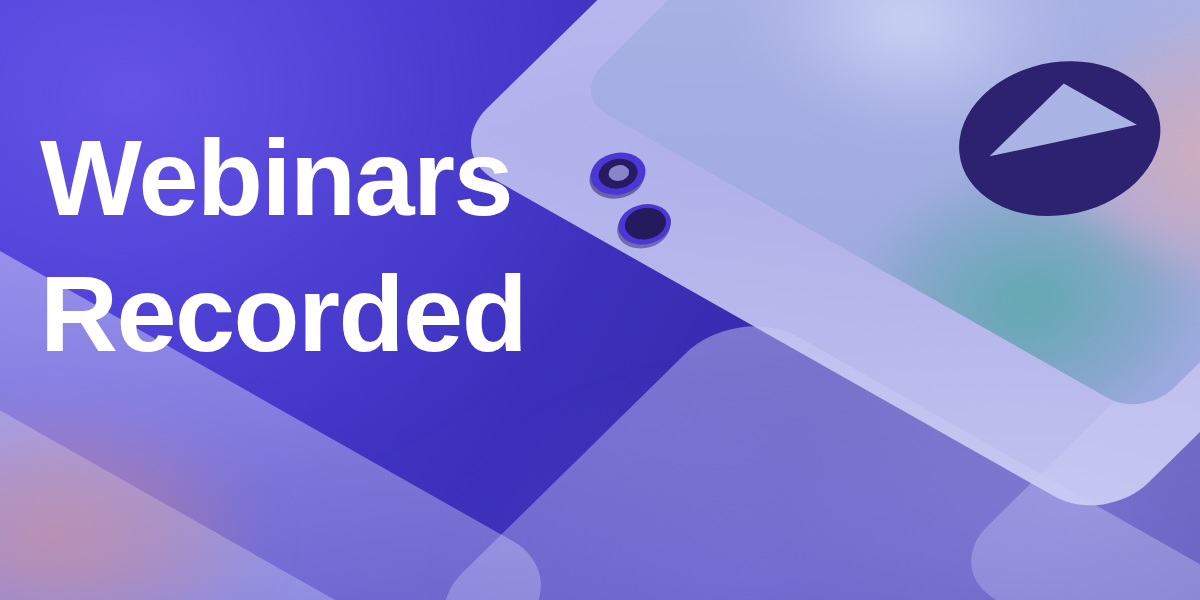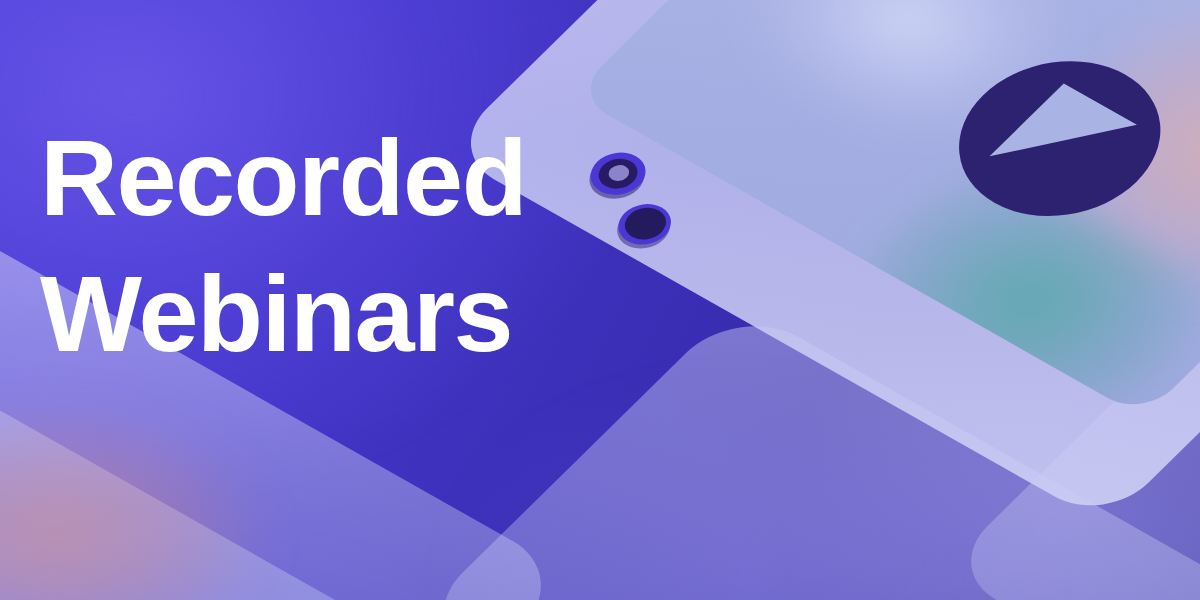--- a/index.html
+++ b/index.html
@@ -331,17 +331,17 @@
         
         
       </div>
 
       <div class="knob knob-ring"></div>
       <div class="knob knob-solid"></div>
     </div>
   </div>
 
   <h1 class="headline">
+    <span class="headline-line">Webinars</span>
     <span class="headline-line">Recorded</span>
-    <span class="headline-line">Webinars</span>
   </h1>
 
 </div>
 
 </body></html>

